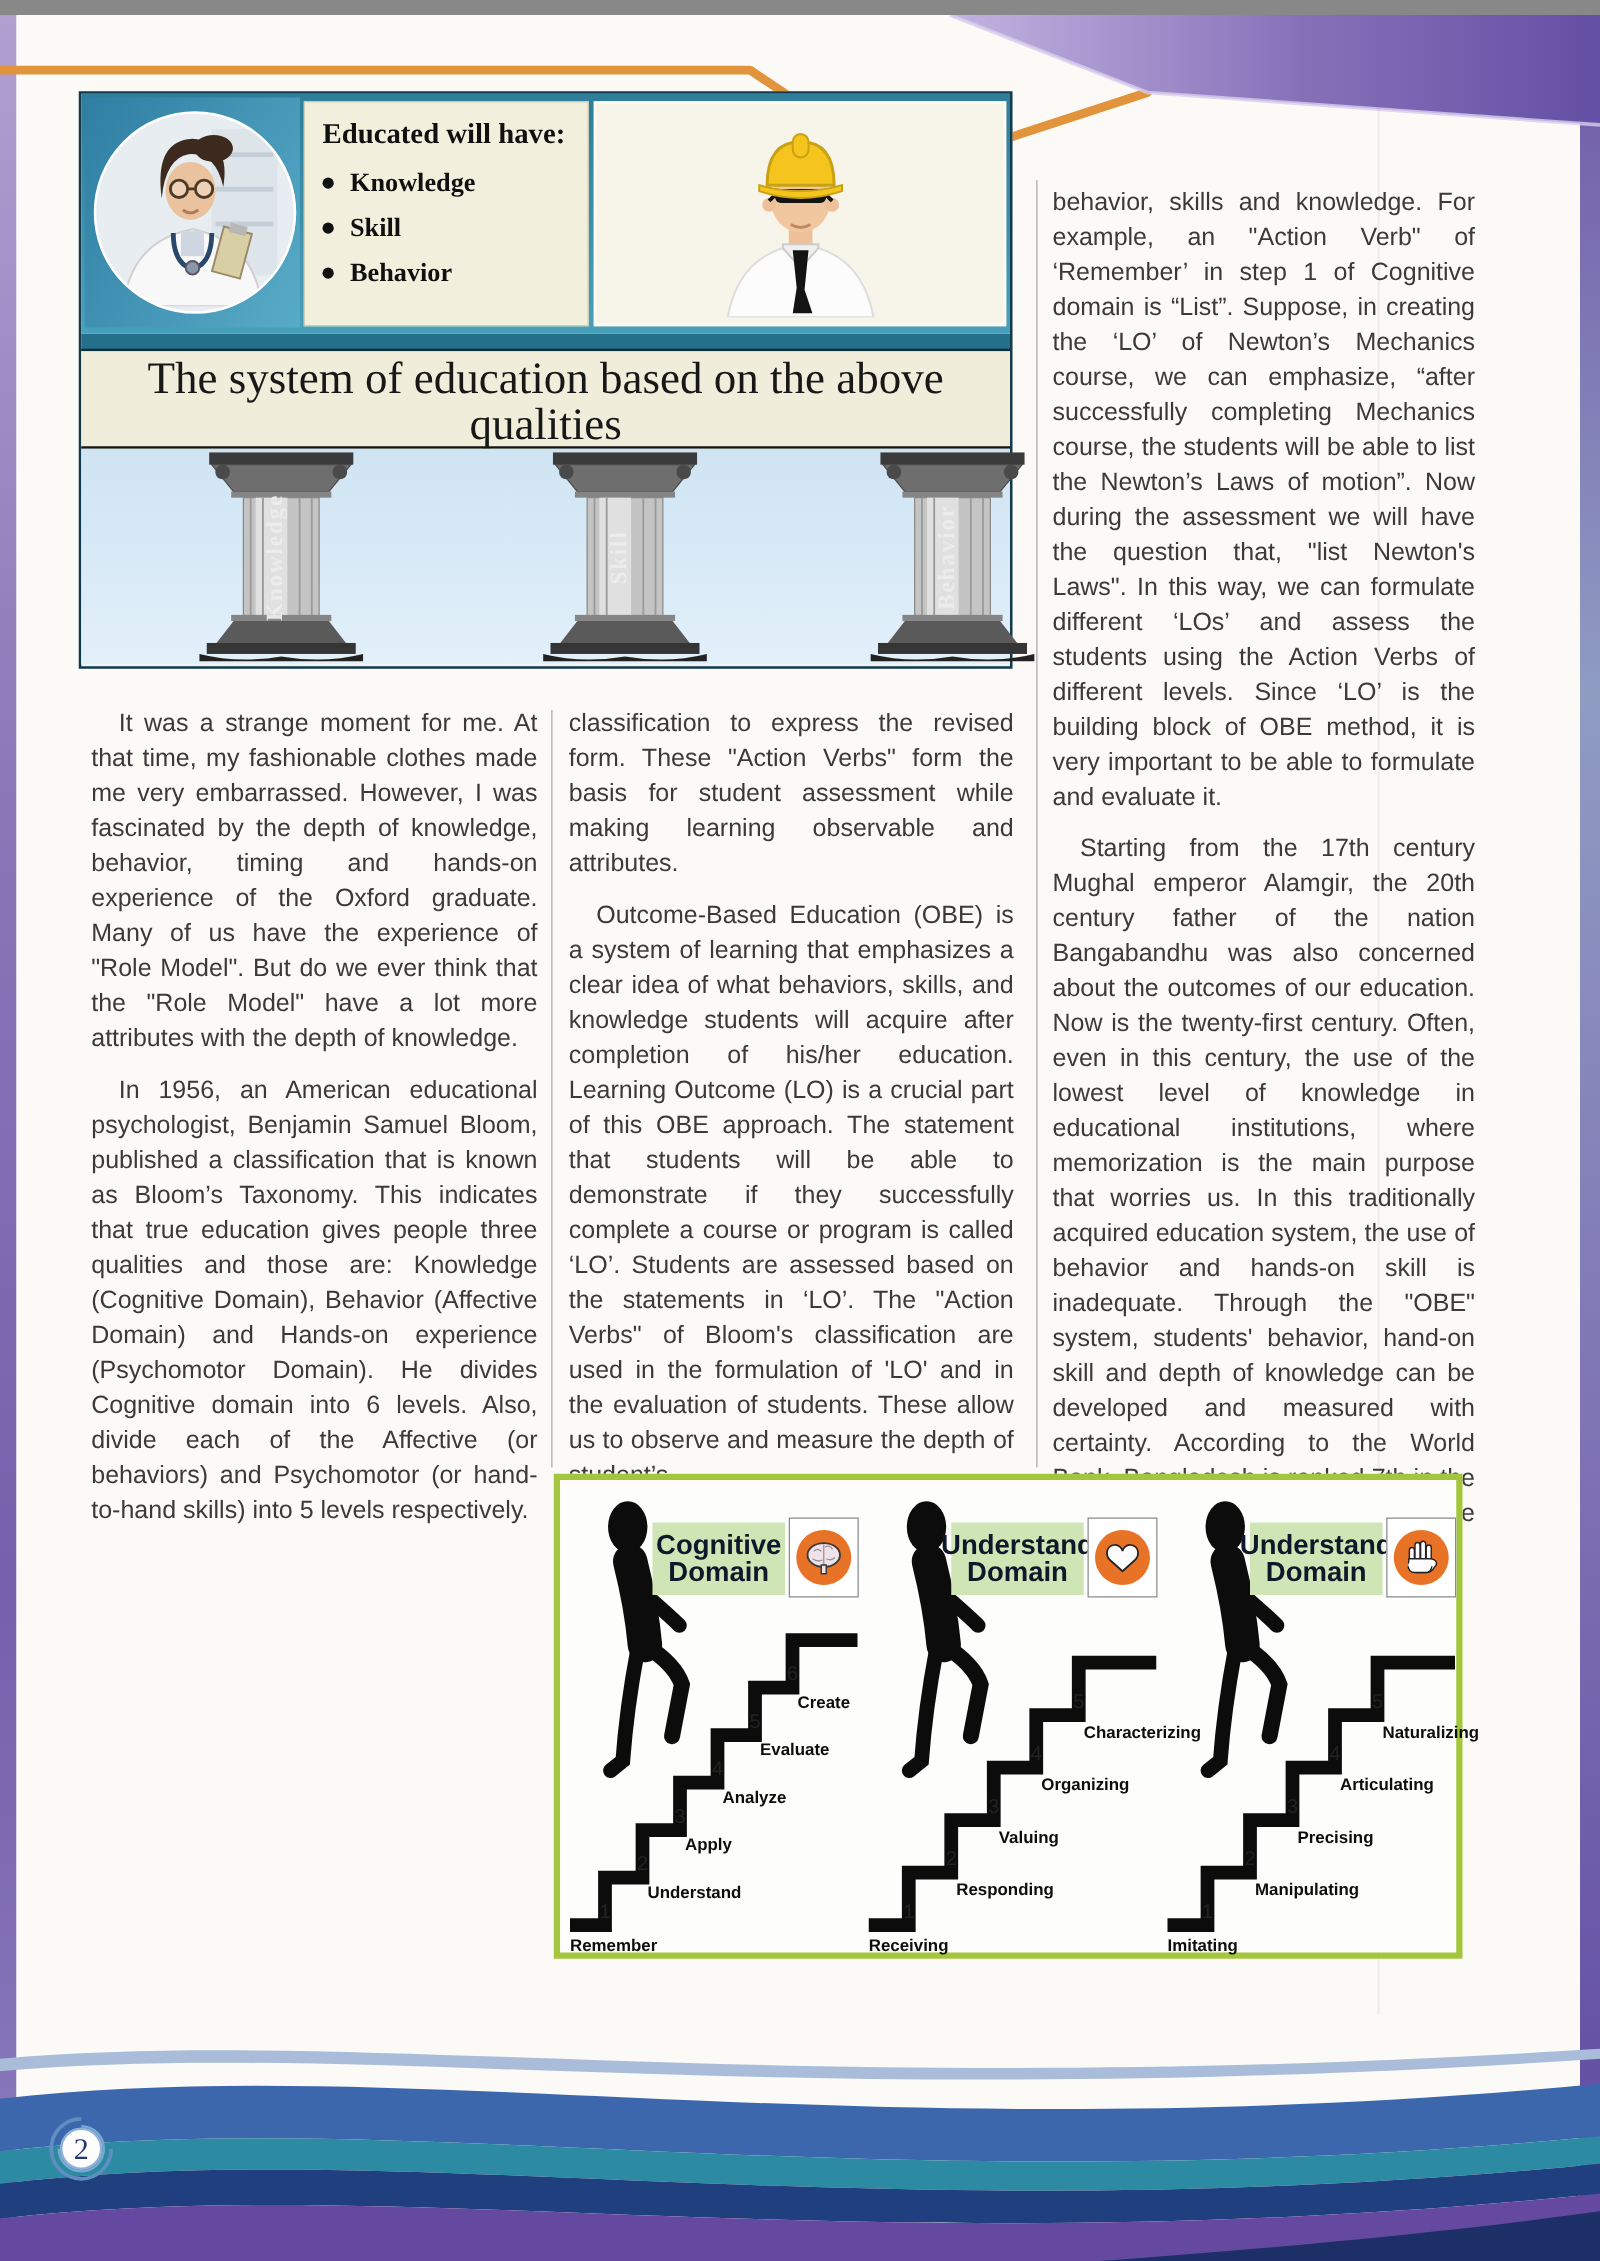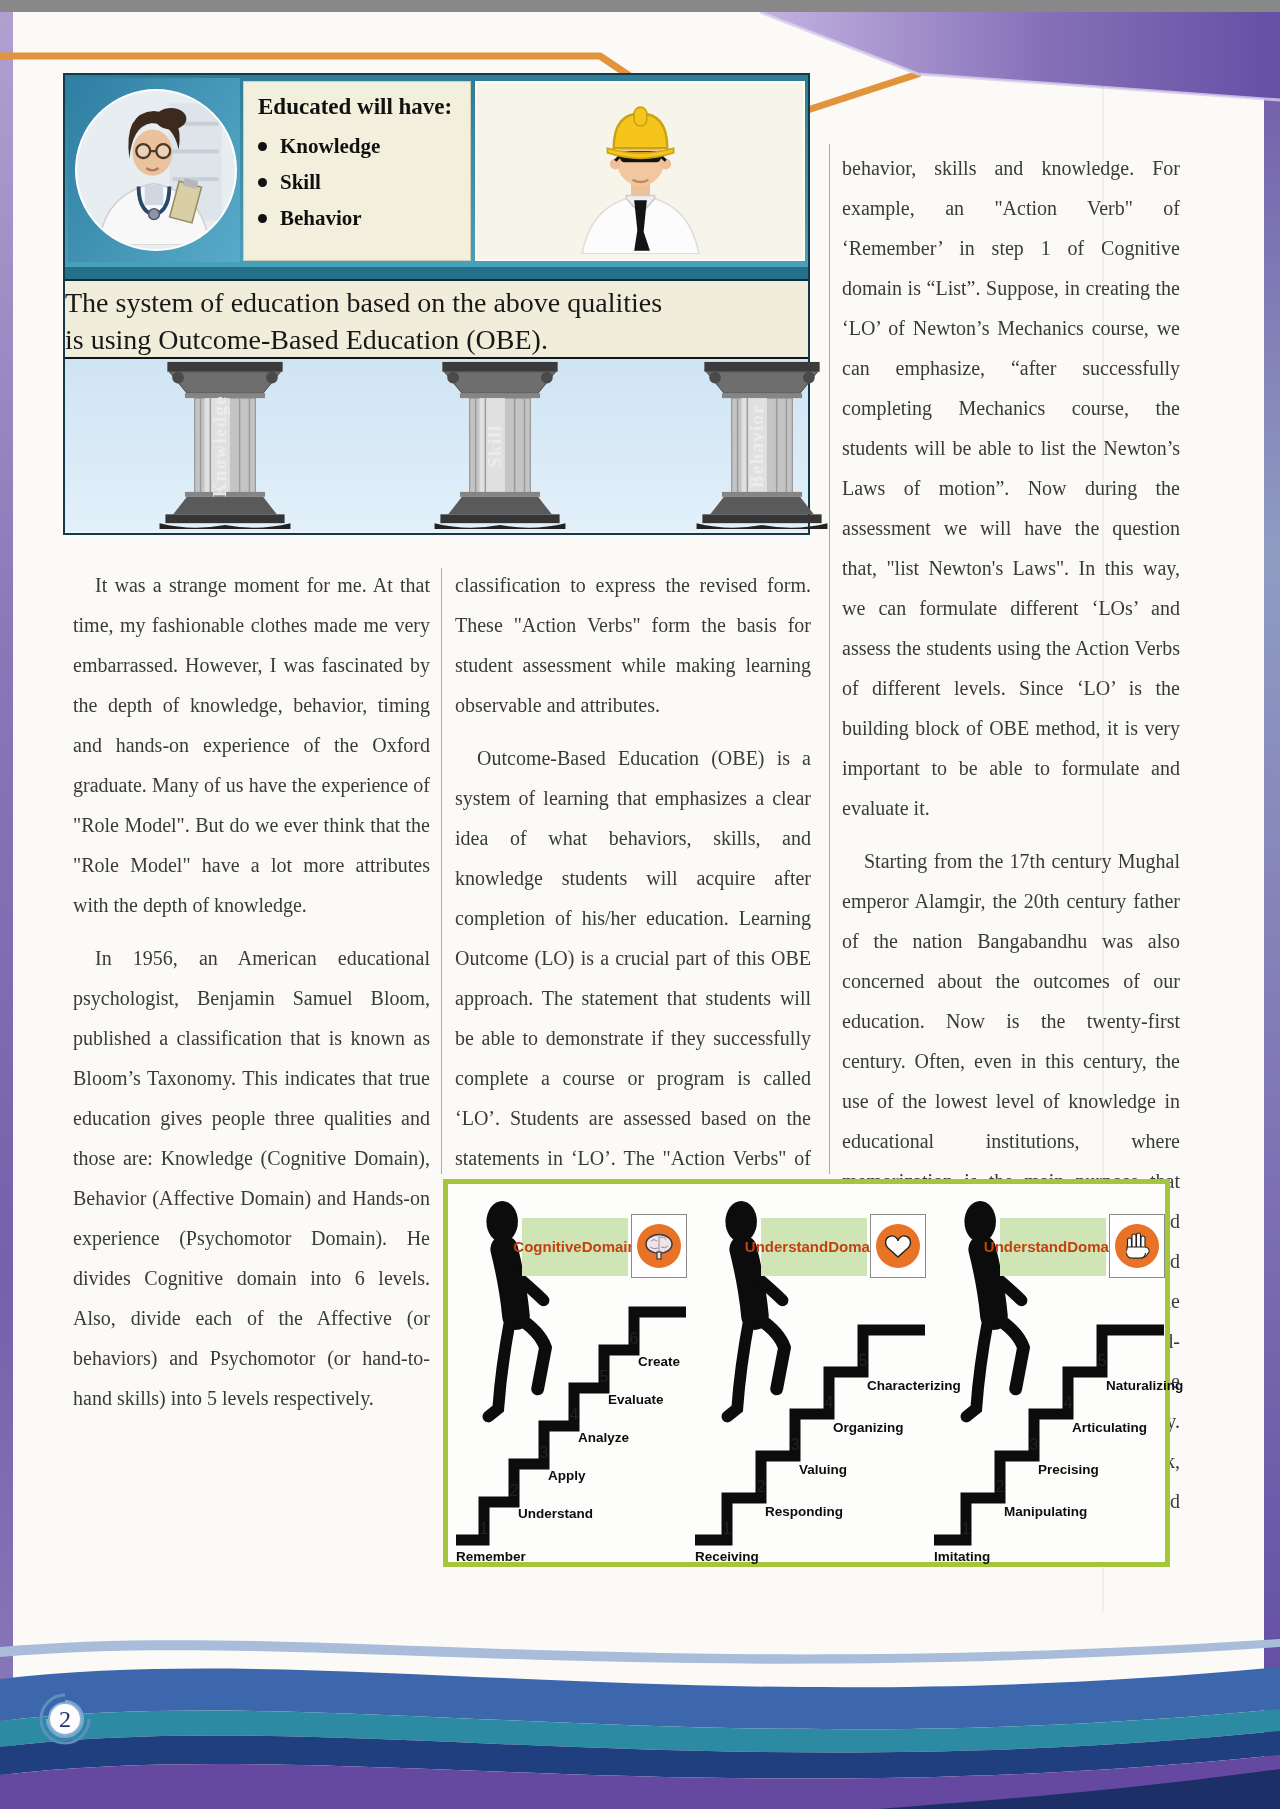--- a/index.html
+++ b/index.html
@@ -24,50 +24,50 @@
     overflow:hidden;border:2px solid #ffffff;background:#e7edf1;}
   .edu-panel{position:absolute;left:178px;top:6px;width:228px;height:180px;background:#f2f0dc;
     border:1px solid #cfcdb4;box-sizing:border-box;padding:12px 12px 0 14px;}
   .edu-heading{font-family:"Liberation Serif",serif;font-weight:bold;font-size:23px;color:#101010;margin-bottom:14px;}
   .edu-bullet{display:flex;align-items:center;margin-bottom:11px;}
   .b-dot{width:9px;height:9px;border-radius:50%;background:#111;margin-right:13px;flex:none;}
   .edu-bullet span.btxt{font-family:"Liberation Serif",serif;font-weight:bold;font-size:21px;color:#101010;}
   .worker-panel{position:absolute;left:410px;top:6px;width:330px;height:180px;background:#f7f5e9;
     border:2px solid #fdfdf6;box-sizing:border-box;display:flex;align-items:center;justify-content:center;}
   .info-strip{height:12px;background:#246f8a;border-bottom:2px solid #0c2d3a;}
-  .obe-banner{height:78px;background:#f0eedb;border-bottom:2px solid #141414;text-align:left;
-    font-family:"Liberation Serif",serif;font-size:28px;line-height:37px;color:#181818;padding-top:3px;box-sizing:border-box;}
+  .obe-banner{height:78px;background:#f0eedb;border-bottom:2px solid #141414;text-align:center;
+    font-family:"Liberation Serif",serif;font-size:36px;line-height:37px;color:#181818;padding-top:3px;box-sizing:border-box;}
   .pillars{position:relative;height:172px;background:linear-gradient(#cfe4f3,#e2f0fa);}
   .pillar{position:absolute;top:1px;width:150px;height:170px;}
   .pillar.p1{left:85px;} .pillar.p2{left:360px;} .pillar.p3{left:622px;}
 
   
-  .col{position:absolute;z-index:3;text-align:justify;color:#3a3a3a;font-size:20px;line-height:40px;font-family:Liberation Serif, serif;}
+  .col{position:absolute;z-index:3;text-align:justify;color:#3a3a3a;font-size:20px;line-height:28px;}
   .col p{margin:0 0 13px 0;}
   .col p.ind{text-indent:22px;}
   .col-left{left:73px;top:553px;width:357px;}
   .col-mid{left:455px;top:553px;width:356px;}
   .col-right{left:842px;top:136px;width:338px;}
   .vdiv{position:absolute;width:1px;background:#8f8f95;opacity:.75;z-index:3;}
   .d1{left:441px;top:556px;height:606px;}
   .d2{left:829px;top:132px;height:1030px;}
 
   
   .figure-box{position:absolute;left:443px;top:1167px;width:727px;height:388px;z-index:3;
     border:5px solid #a4c63c;background:#fdfdfc;box-sizing:border-box;}
   .domain-group{position:absolute;top:0;width:239px;height:378px;}
   .g1{left:0;} .g2{left:239px;} .g3{left:478px;}
   .stairs{position:absolute;left:6px;top:104px;width:235px;height:290px;overflow:visible;}
   .steppath{fill:none;stroke:#0c0c0c;stroke-width:11px;}
   .snum{font-family:"Liberation Sans",sans-serif;font-size:16px;fill:#222;text-anchor:middle;}
   .slab{font-family:"Liberation Sans",sans-serif;font-size:13.5px;font-weight:bold;fill:#0d0d0d;}
   .person{position:absolute;left:10px;top:12px;width:112px;height:252px;overflow:visible;}
   .domain-title{position:absolute;left:74px;top:34px;width:106px;height:58px;background:#cfe5b5;
-    display:flex;flex-direction:row;align-items:center;justify-content:center;
-    font-weight:bold;font-size:15px;line-height:22px;color:#c2410c;text-align:center;}
+    display:flex;flex-direction:column;align-items:center;justify-content:center;
+    font-weight:bold;font-size:22px;line-height:22px;color:#0f172a;text-align:center;}
   .icon-box{position:absolute;left:183px;top:30px;width:56px;height:64px;background:#fff;
     border:1px solid #8a8a8a;box-sizing:border-box;display:flex;align-items:center;justify-content:center;}
 
   
   .pagenum{position:absolute;left:36px;top:1678px;width:58px;height:58px;z-index:5;}
   .pagenum text{font-family:"Liberation Serif",serif;font-size:24px;fill:#23366e;text-anchor:middle;}
 </style>
 </head>
 <body>
 

